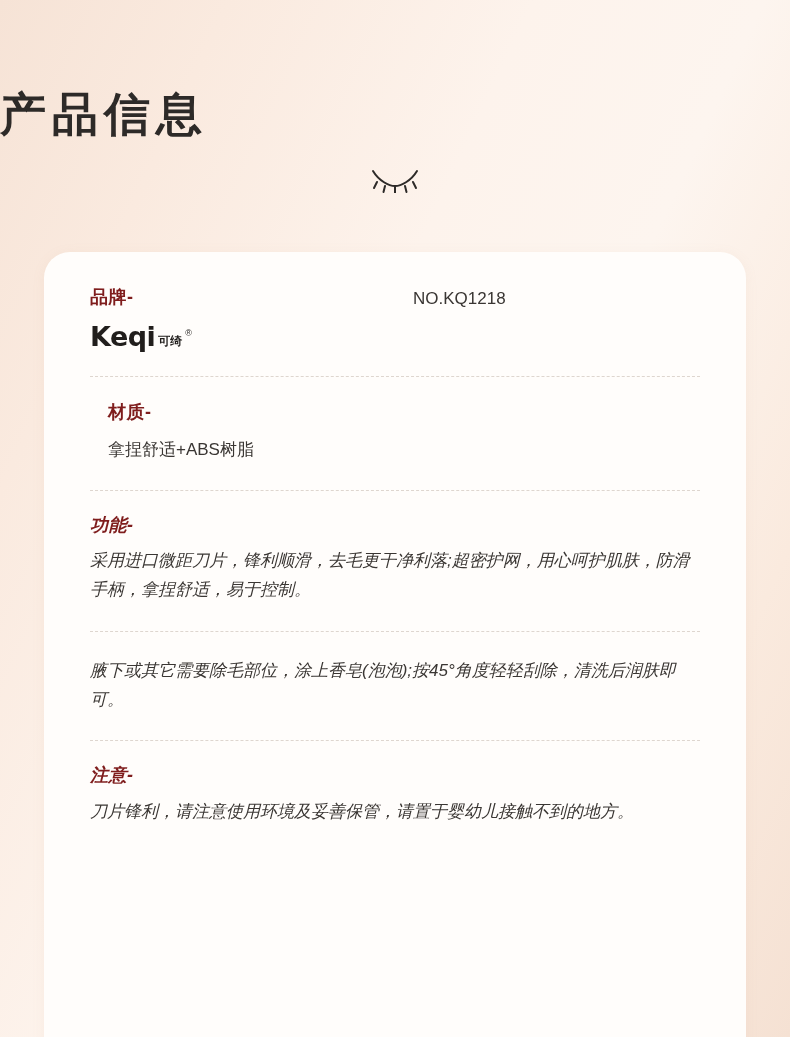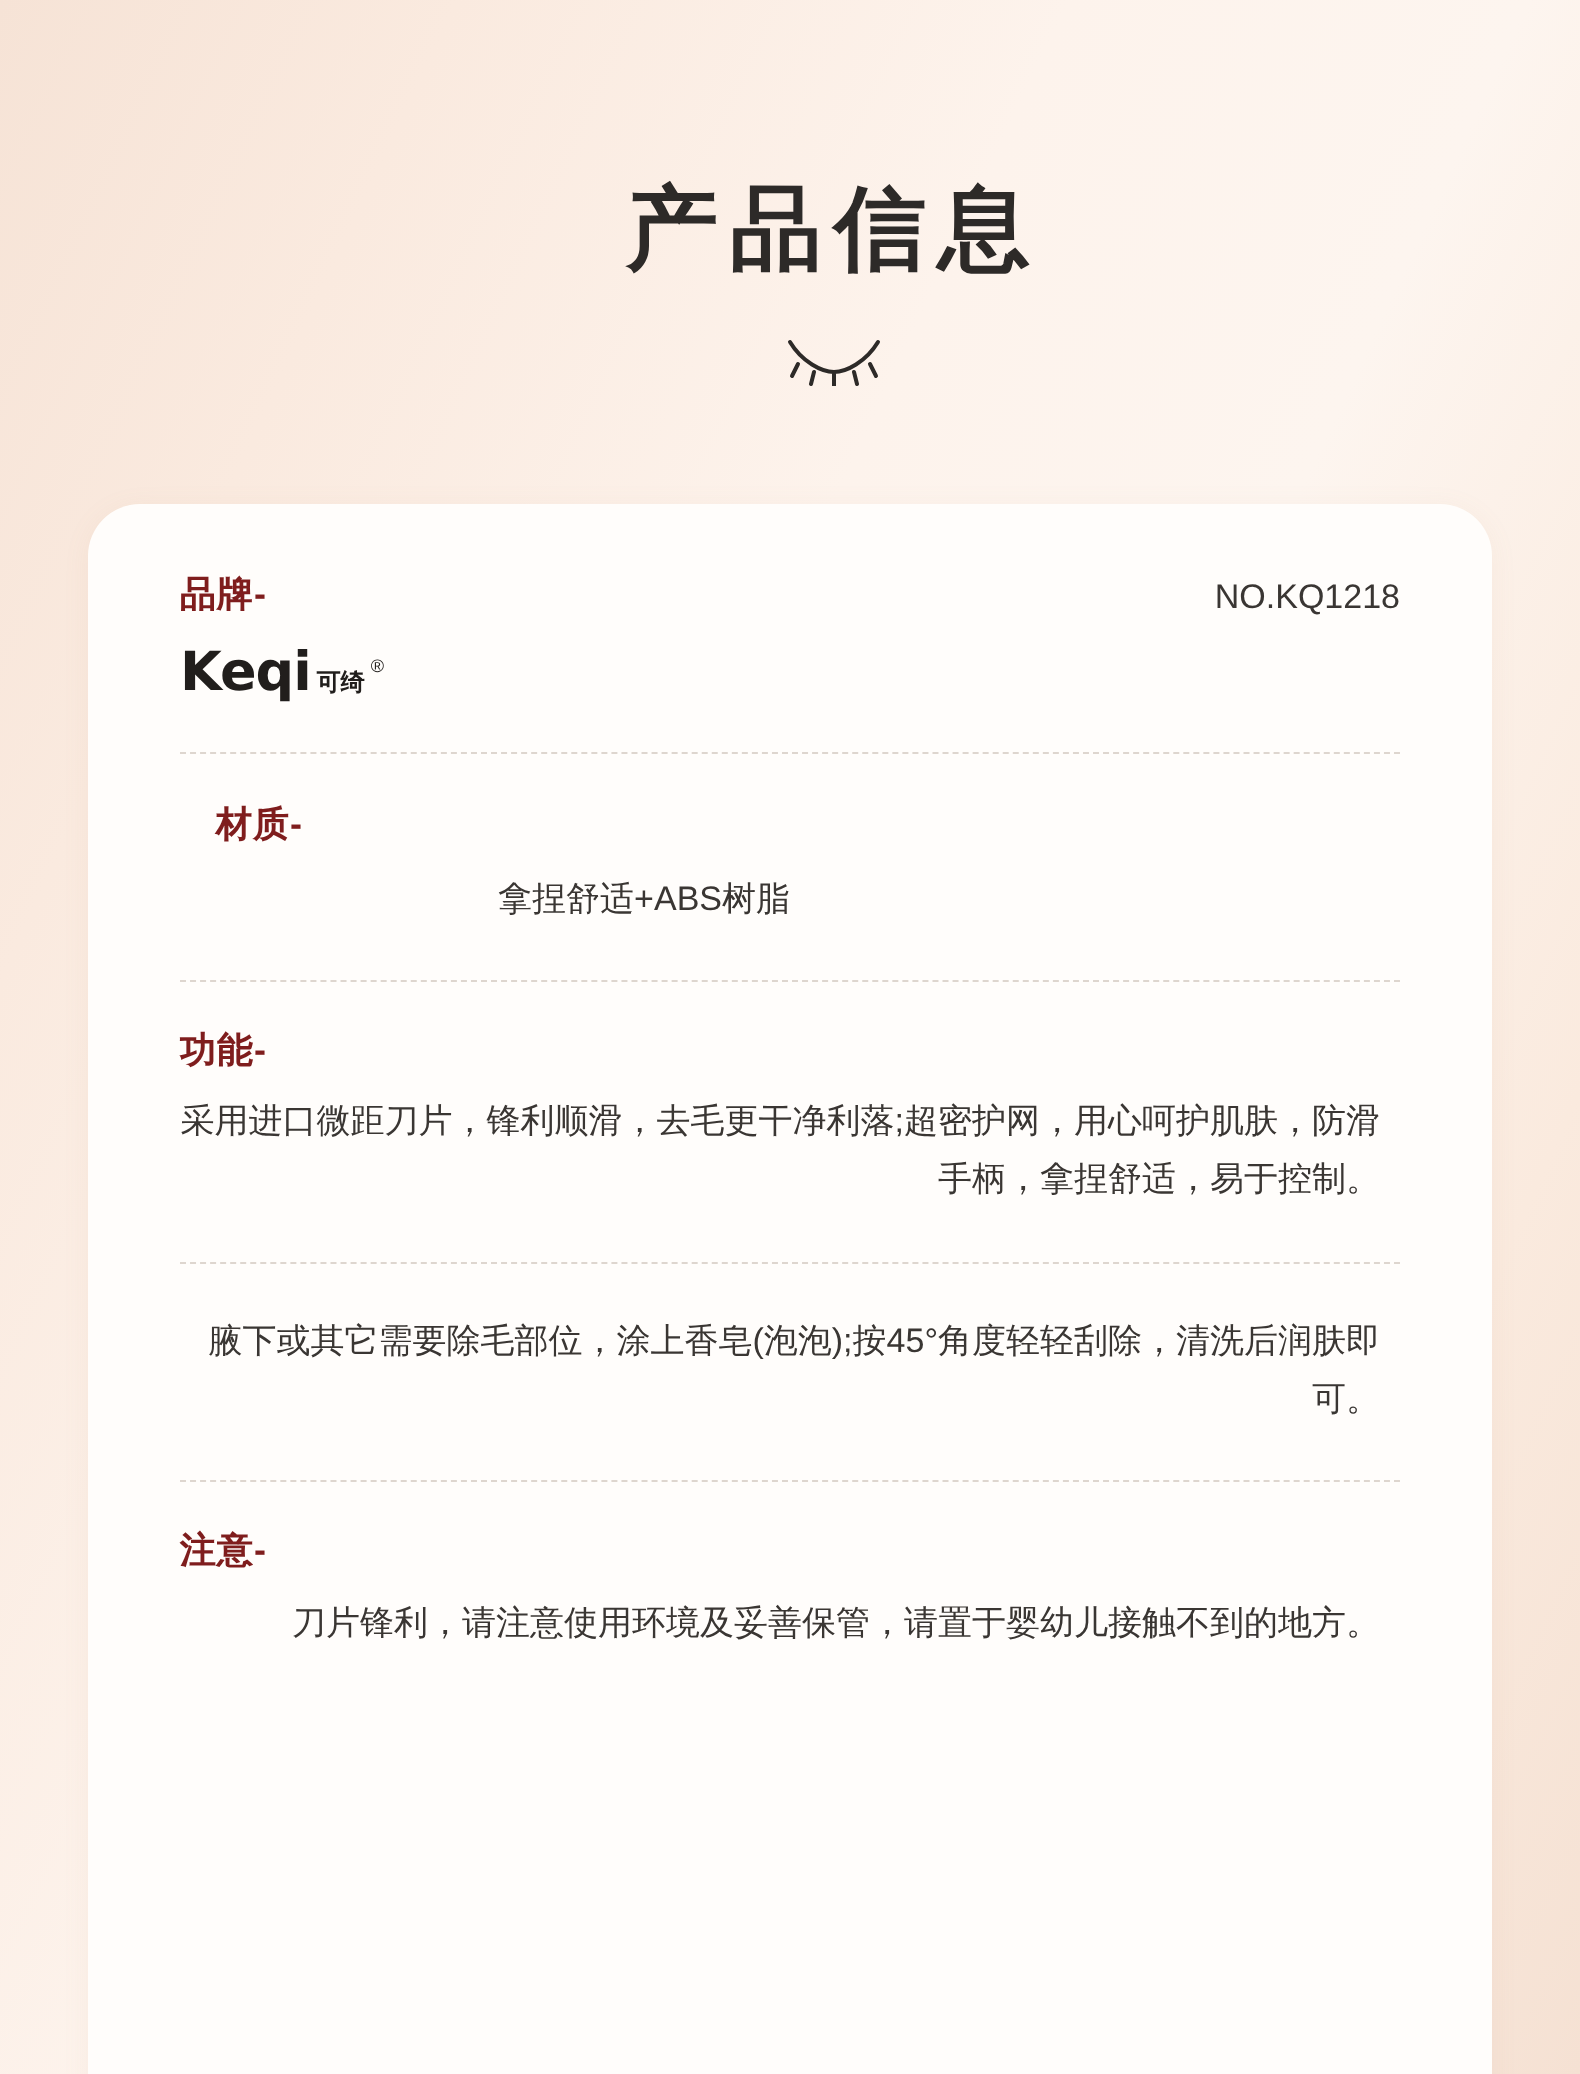--- a/index.html
+++ b/index.html
@@ -19,22 +19,21 @@
   .page {
     position: relative;
     width: 790px;
     height: 1037px;
     box-sizing: border-box;
   }
 
   
   .header {
     padding-top: 88px;
-    text-align: center;
-    padding-left: 44px;
+    text-align: left;
   }
   .page-title {
     font-size: 46px;
     letter-spacing: 6px;
     font-weight: 700;
     color: #2d2a28;
     line-height: 1.15;
     margin: 0;
   }
   .lash-ornament {
@@ -79,35 +78,35 @@
     letter-spacing: 0.5px;
     margin: 1px 0 14px 0;
     line-height: 1.2;
   }
   .field-value {
     font-size: 17px;
     color: #3a3633;
     line-height: 1.55;
     margin: 0;
     font-weight: 400;
-    text-align: right;
   }
   .field-value.wide {
     max-width: 600px;
   }
 
   .divider {
     border: 0;
     border-top: 1px dashed #ded6cf;
     margin: 26px 0 24px 0;
     width: 100%;
   }
 
   .block {
     margin: 0;
+    font-style: italic;
   }
   .block .field-label {
     margin-bottom: 10px;
   }
   .block .field-value {
     font-size: 17px;
     line-height: 1.72;
   }
 
   

